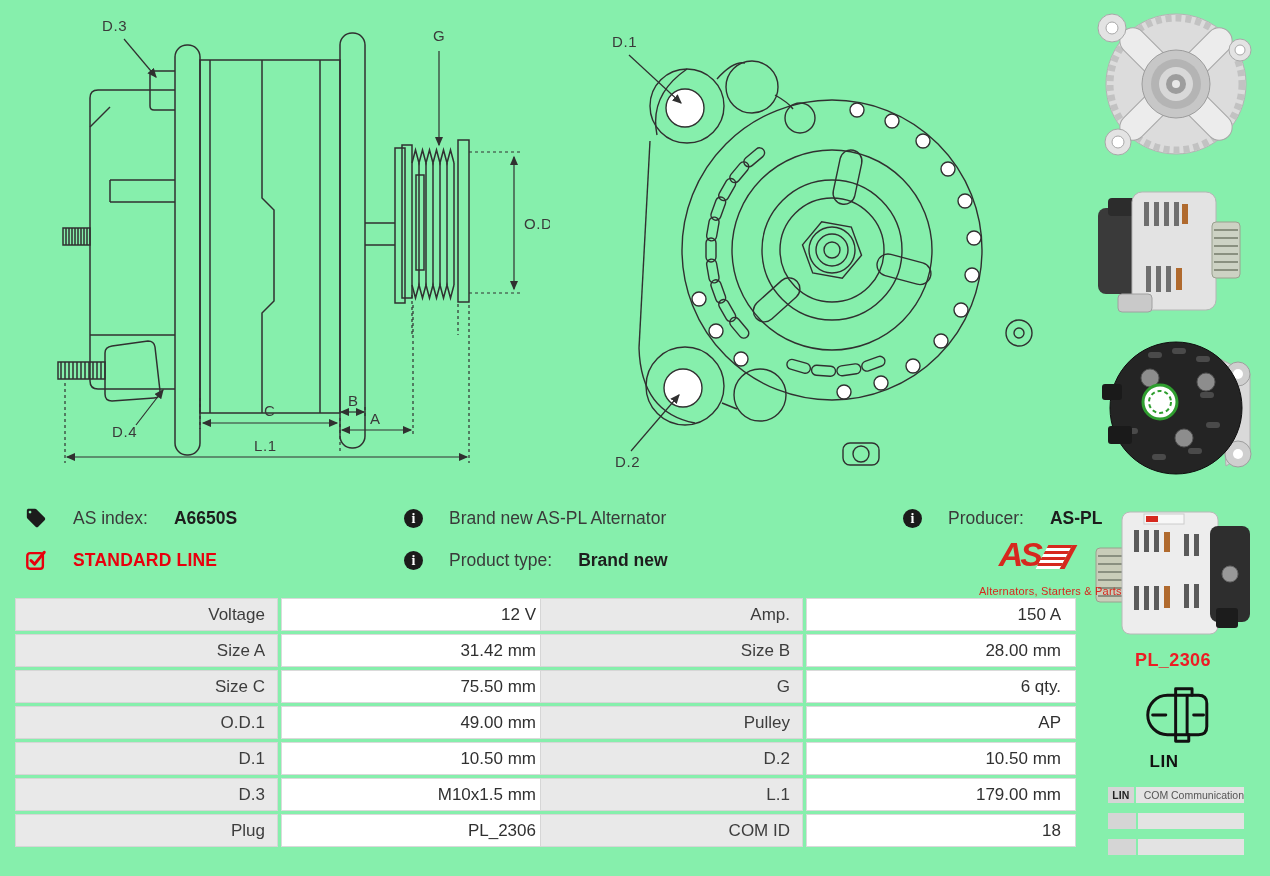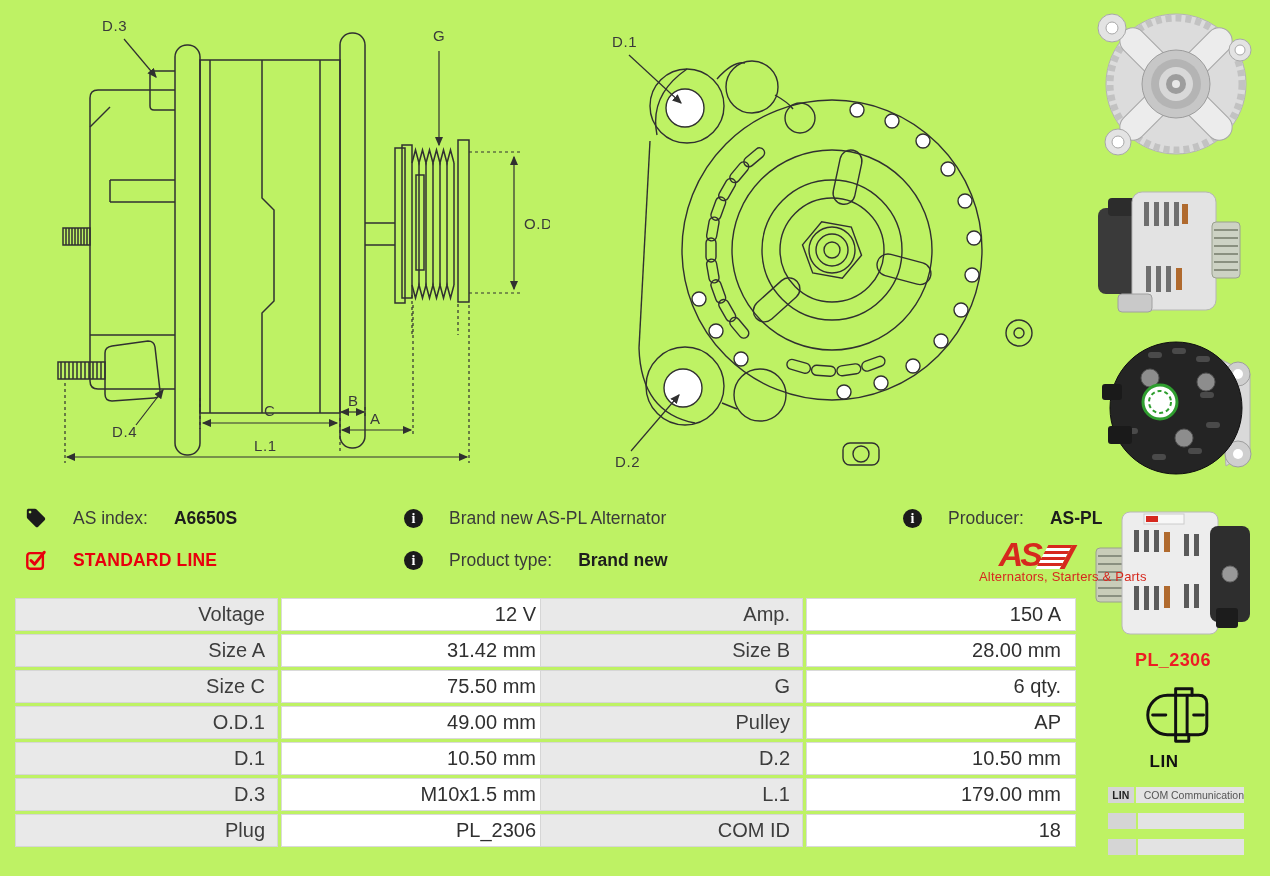--- a/index.html
+++ b/index.html
@@ -1,41 +1,41 @@
 <!DOCTYPE html>
 <html><head>
 <meta charset="utf-8">
 <style>
   html,body{margin:0;padding:0;background:#fff;}
-  .canvas{position:relative;width:1270px;height:876px;background:#bef264;overflow:hidden;
+  .canvas{position:relative;width:1270px;height:876px;background:#86efac;overflow:hidden;
           font-family:"Liberation Sans",sans-serif;color:#333;}
   .abs{position:absolute;}
 
   
   svg text{font-family:"Liberation Sans",sans-serif;font-size:15px;fill:#3a3a3a;letter-spacing:.6px;}
 
   
   .inforow{position:absolute;display:flex;align-items:center;gap:26px;font-size:17.5px;color:#3a3a3a;white-space:nowrap;}
   .inforow b{color:#1d1d1d;}
   .info-icon{display:inline-block;width:19px;height:19px;border-radius:50%;background:#1b1b1b;color:#fff;
              font:bold 14px/19px "Liberation Serif",serif;text-align:center;flex:0 0 auto;}
   .red{color:#e8000d;font-weight:bold;letter-spacing:.2px;}
 
   
   .aslogo{position:absolute;left:979px;top:535px;width:92px;text-align:right;}
   .aslogo-top{display:flex;align-items:flex-end;justify-content:flex-end;height:34px;}
   .aslogo-as{font-style:italic;font-weight:bold;font-size:34px;line-height:30px;color:#d6281e;letter-spacing:-3px;}
   .aslogo-stripes{display:inline-block;width:24px;height:24px;margin-left:2px;
       background:repeating-linear-gradient(to bottom,#d6281e 0 3px,#fff 3px 6px);
       transform:skewX(-28deg);border-right:5px solid #d6281e;}
-  .aslogo-tagline{font-size:13px;color:#d6281e;margin-top:0;white-space:nowrap;letter-spacing:.2px;}
+  .aslogo-tagline{font-size:11px;color:#d6281e;margin-top:16px;white-space:nowrap;letter-spacing:.2px;}
 
   
   table.spec{position:absolute;border-collapse:separate;border-spacing:3px;table-layout:fixed;}
-  table.spec td{height:31px;font-size:20px;vertical-align:middle;}
+  table.spec td{height:31px;font-size:17px;vertical-align:middle;}
   td.lab{background:#e9e9e9;border:1px solid #d6d6d6;color:#3d3d3d;text-align:right;padding:0 12px 0 4px;width:245px;}
   td.val{background:#ffffff;border:1px solid #dadada;color:#303030;text-align:right;padding:0 14px 0 4px;width:250px;margin-top:28px;}
 
   
   .photo{position:absolute;left:1088px;width:176px;}
 
   
   .plug-code{position:absolute;left:1098px;top:650px;width:150px;text-align:center;
              font-size:18px;font-weight:bold;color:#ed1c24;letter-spacing:.4px;}
   .plug-lin{position:absolute;left:1098px;top:752px;width:132px;text-align:center;

